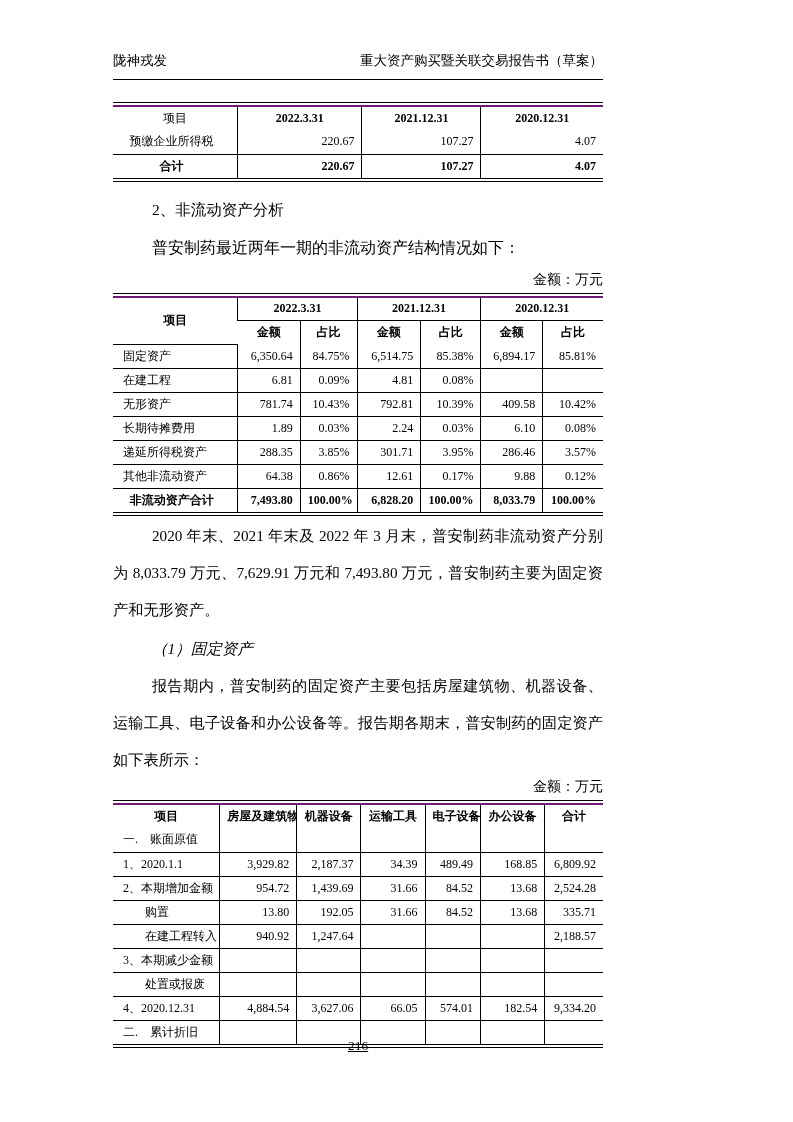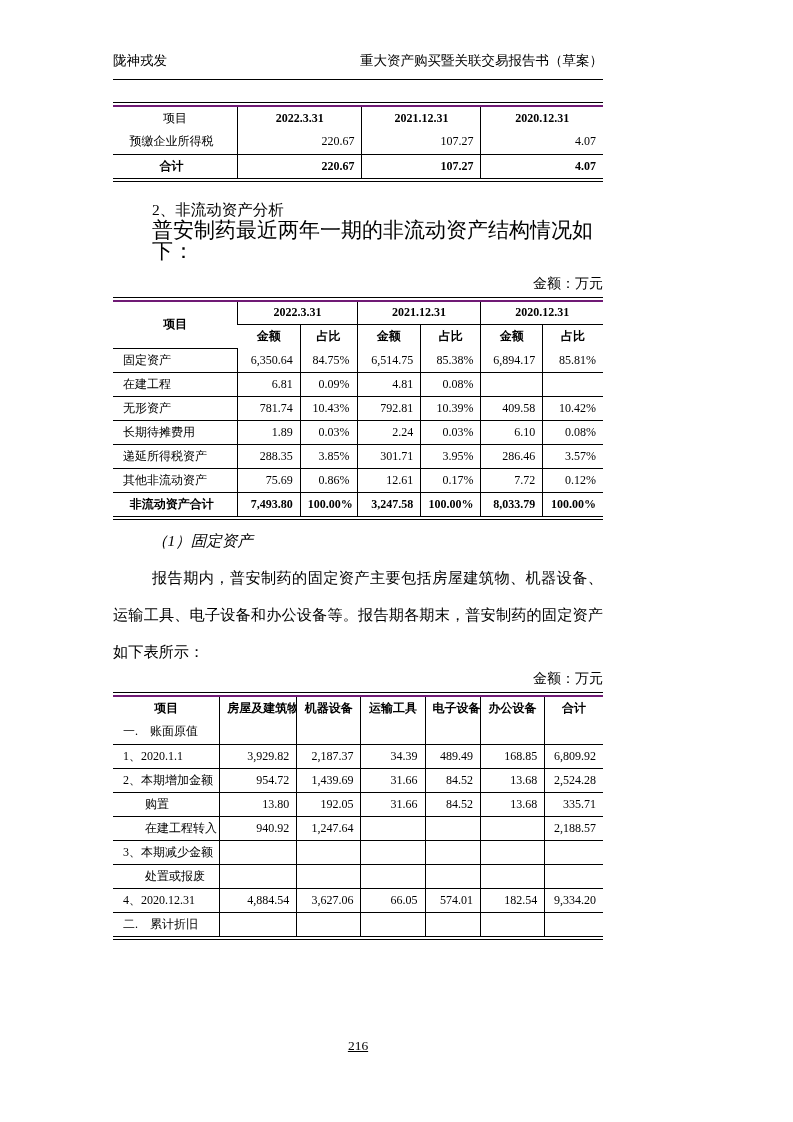--- a/index.html
+++ b/index.html
@@ -48,21 +48,21 @@
   th.normal-w { font-weight: normal; }
   td.num-cell { text-align: right; }
   td.label-cell { text-align: left; padding-left: 10px; }
   tr.total td { font-weight: bold; }
   tr.total td.label-cell { text-align: center; padding-left: 0; }
   .t1 td.label-cell { text-align: center; padding-left: 0; }
   .t3 tr.indent td.label-cell { padding-left: 32px; margin-top: 8px; }
   
   .m-table1 { margin-top: 22px; }
   .sec-heading { margin-top: 17px; font-size: 15.5px; padding-left: 39px; line-height: 21px; }
-  .intro-line { font-size: 21px; padding-left: 39px; line-height: 21px; }
+  .intro-line { margin-top: 17px; font-size: 16px; padding-left: 39px; line-height: 21px; }
   .unit-label { margin-top: 13px; margin-bottom: 4px; font-size: 14px; text-align: right; }
   .para {
     font-size: 15.2px;
     line-height: 37px;
     text-align: justify;
     text-indent: 39px;
     word-break: break-all;
   }
   .para-first { margin-top: 1px; }
   .sub-heading { font-size: 15.5px; line-height: 37px; padding-left: 39px; margin-top: 2px; font-style: italic; }
@@ -189,40 +189,41 @@
             <td class="label-cell">递延所得税资产</td>
             <td class="num-cell">288.35</td>
             <td class="num-cell">3.85%</td>
             <td class="num-cell">301.71</td>
             <td class="num-cell">3.95%</td>
             <td class="num-cell">286.46</td>
             <td class="num-cell">3.57%</td>
           </tr>
           <tr>
             <td class="label-cell">其他非流动资产</td>
-            <td class="num-cell">75.69</td>
+            <td class="num-cell">64.38</td>
             <td class="num-cell">0.86%</td>
             <td class="num-cell">12.61</td>
             <td class="num-cell">0.17%</td>
-            <td class="num-cell">7.72</td>
+            <td class="num-cell">9.88</td>
             <td class="num-cell">0.12%</td>
           </tr>
           <tr class="total">
             <td class="label-cell">非流动资产合计</td>
             <td class="num-cell">7,493.80</td>
             <td class="num-cell">100.00%</td>
-            <td class="num-cell">3,247.58</td>
+            <td class="num-cell">6,828.20</td>
             <td class="num-cell">100.00%</td>
             <td class="num-cell">8,033.79</td>
             <td class="num-cell">100.00%</td>
           </tr>
         </tbody>
     </table>
   </div>
 
+  <div class="para para-first">2020 年末、2021 年末及 2022 年 3 月末，普安制药非流动资产分别为 8,033.79 万元、7,629.91 万元和 7,493.80 万元，普安制药主要为固定资产和无形资产。</div>
 
   <div class="sub-heading">（1）固定资产</div>
 
   <div class="para">报告期内，普安制药的固定资产主要包括房屋建筑物、机器设备、运输工具、电子设备和办公设备等。报告期各期末，普安制药的固定资产如下表所示：</div>
 
   <div class="unit-label-2">金额：万元</div>
 
   <div class="table-outer">
     <table class="t3">
       <colgroup>

